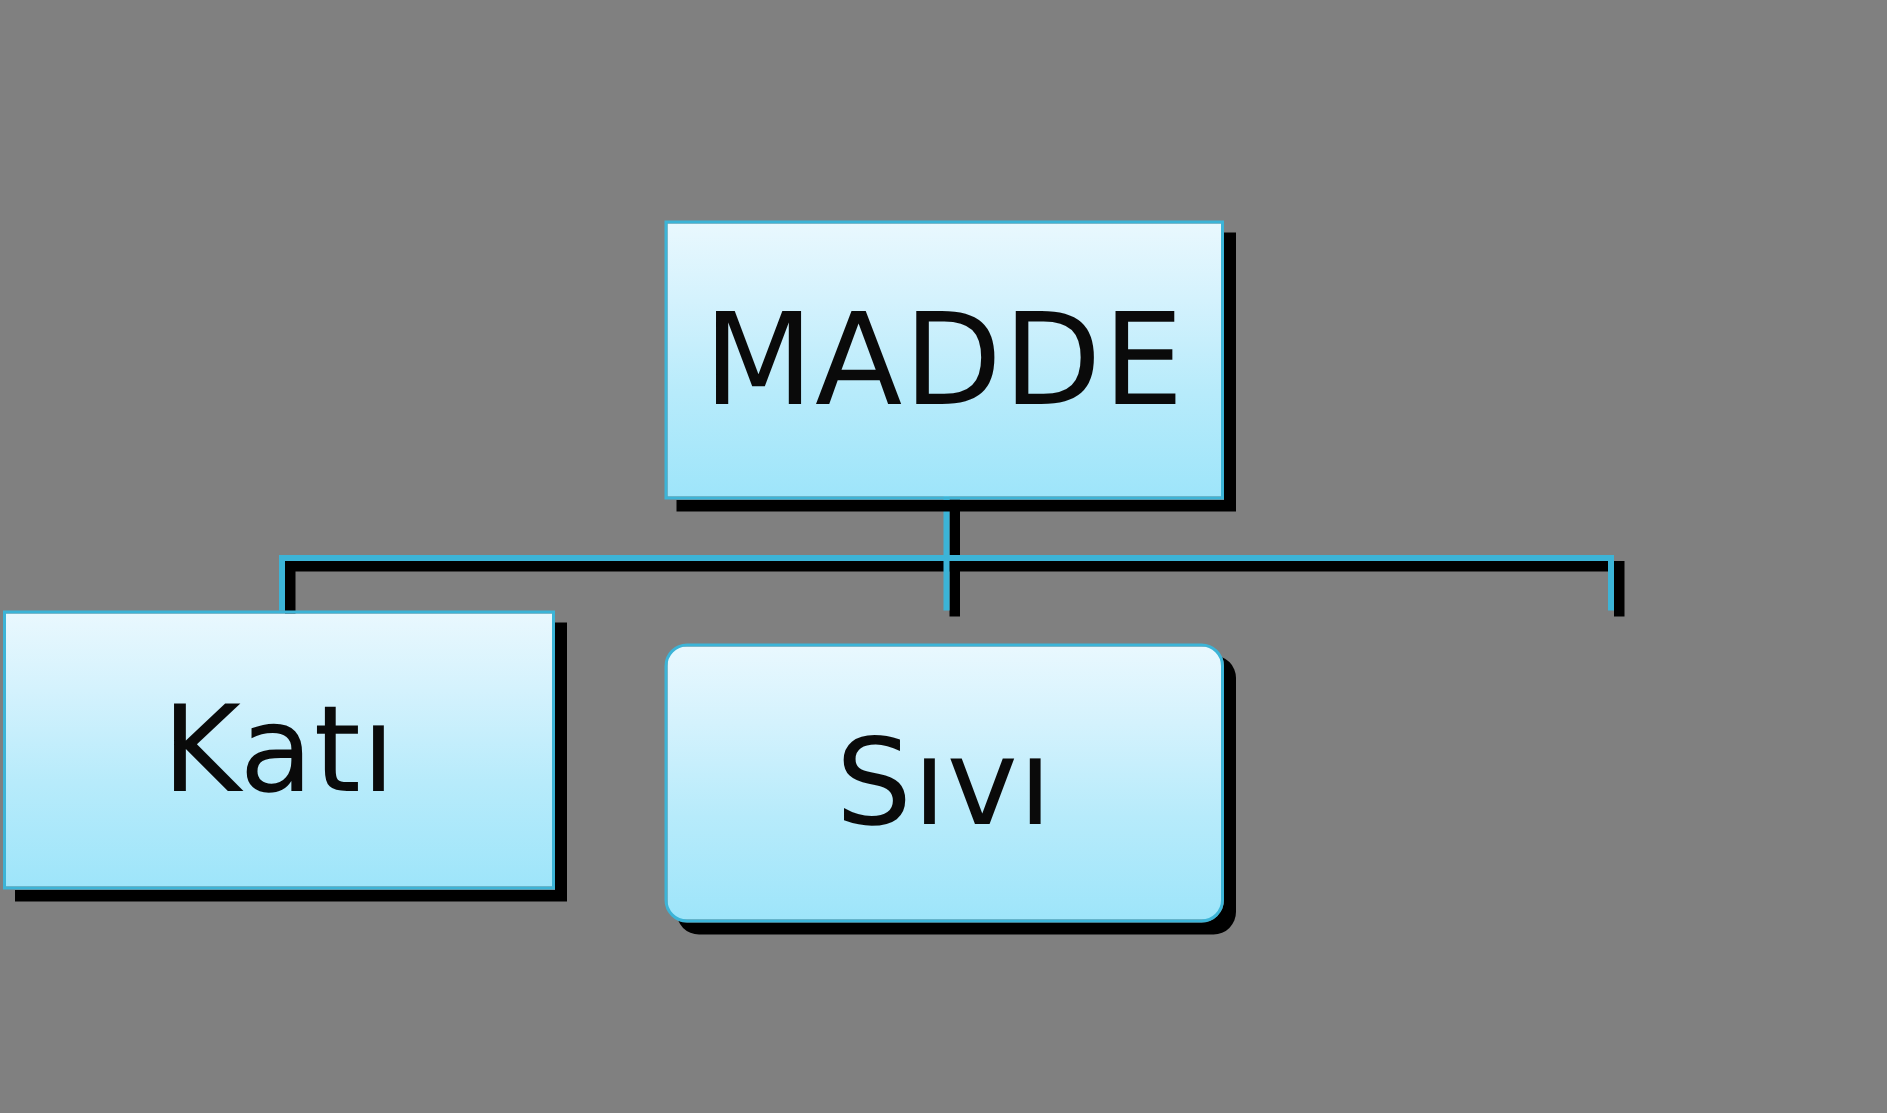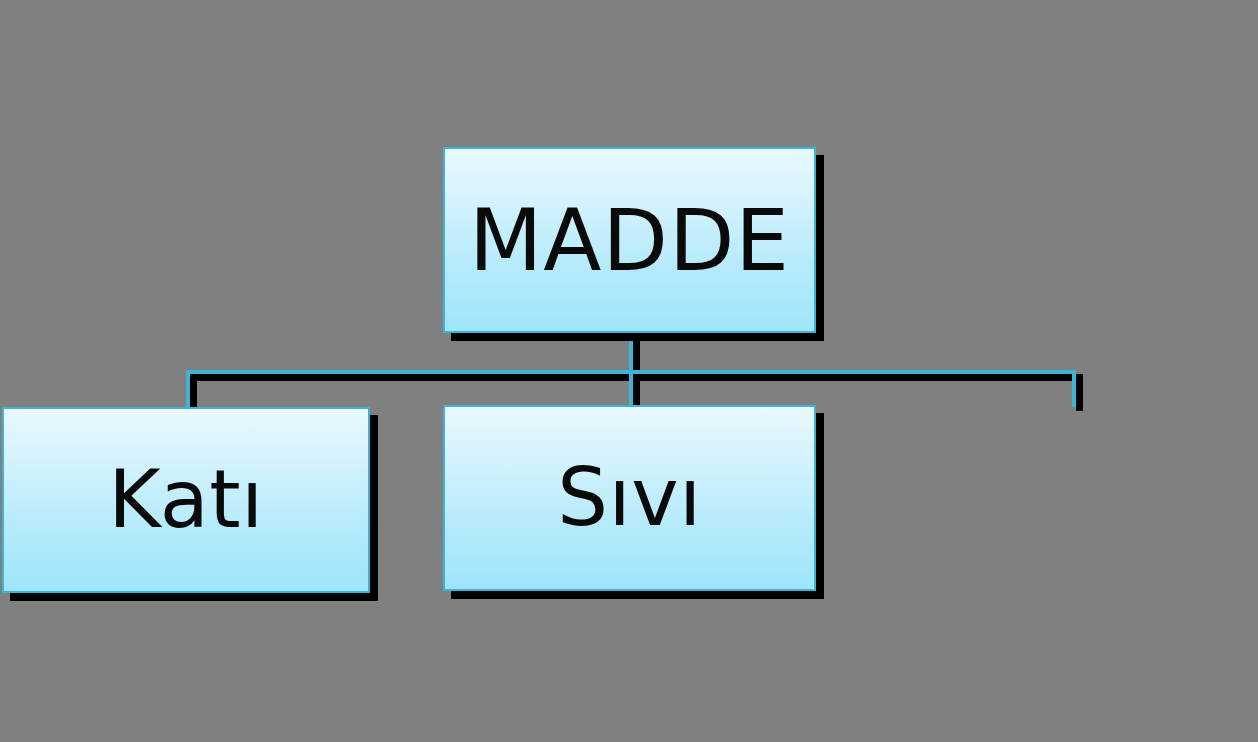--- a/index.html
+++ b/index.html
@@ -51,21 +51,21 @@
     line-height: 1;
     letter-spacing: 0.5px;
     white-space: nowrap;
     text-align: center;
   }
 
   #node-root { left: 443px; top: 147px; width: 373px; height: 186px; }
   #node-root .node-label { font-size: 85px; letter-spacing: 1px; }
 
   #node-solid  { left: 2px;   top: 407px; width: 368px; height: 186px; }
-  #node-liquid { left: 443px; top: 405px; width: 373px; height: 186px; }
+  #node-liquid { left: 443px; top: 429px; width: 373px; height: 186px; border-radius: 15px; }
   #node-gas    { left: 886px; top: 407px; width: 368px; height: 186px; }
 
   #node-solid .node-label,
   #node-liquid .node-label,
   #node-gas .node-label { font-size: 80px; }
 </style>
 </head>
 <body>
 
 <div id="canvas">

